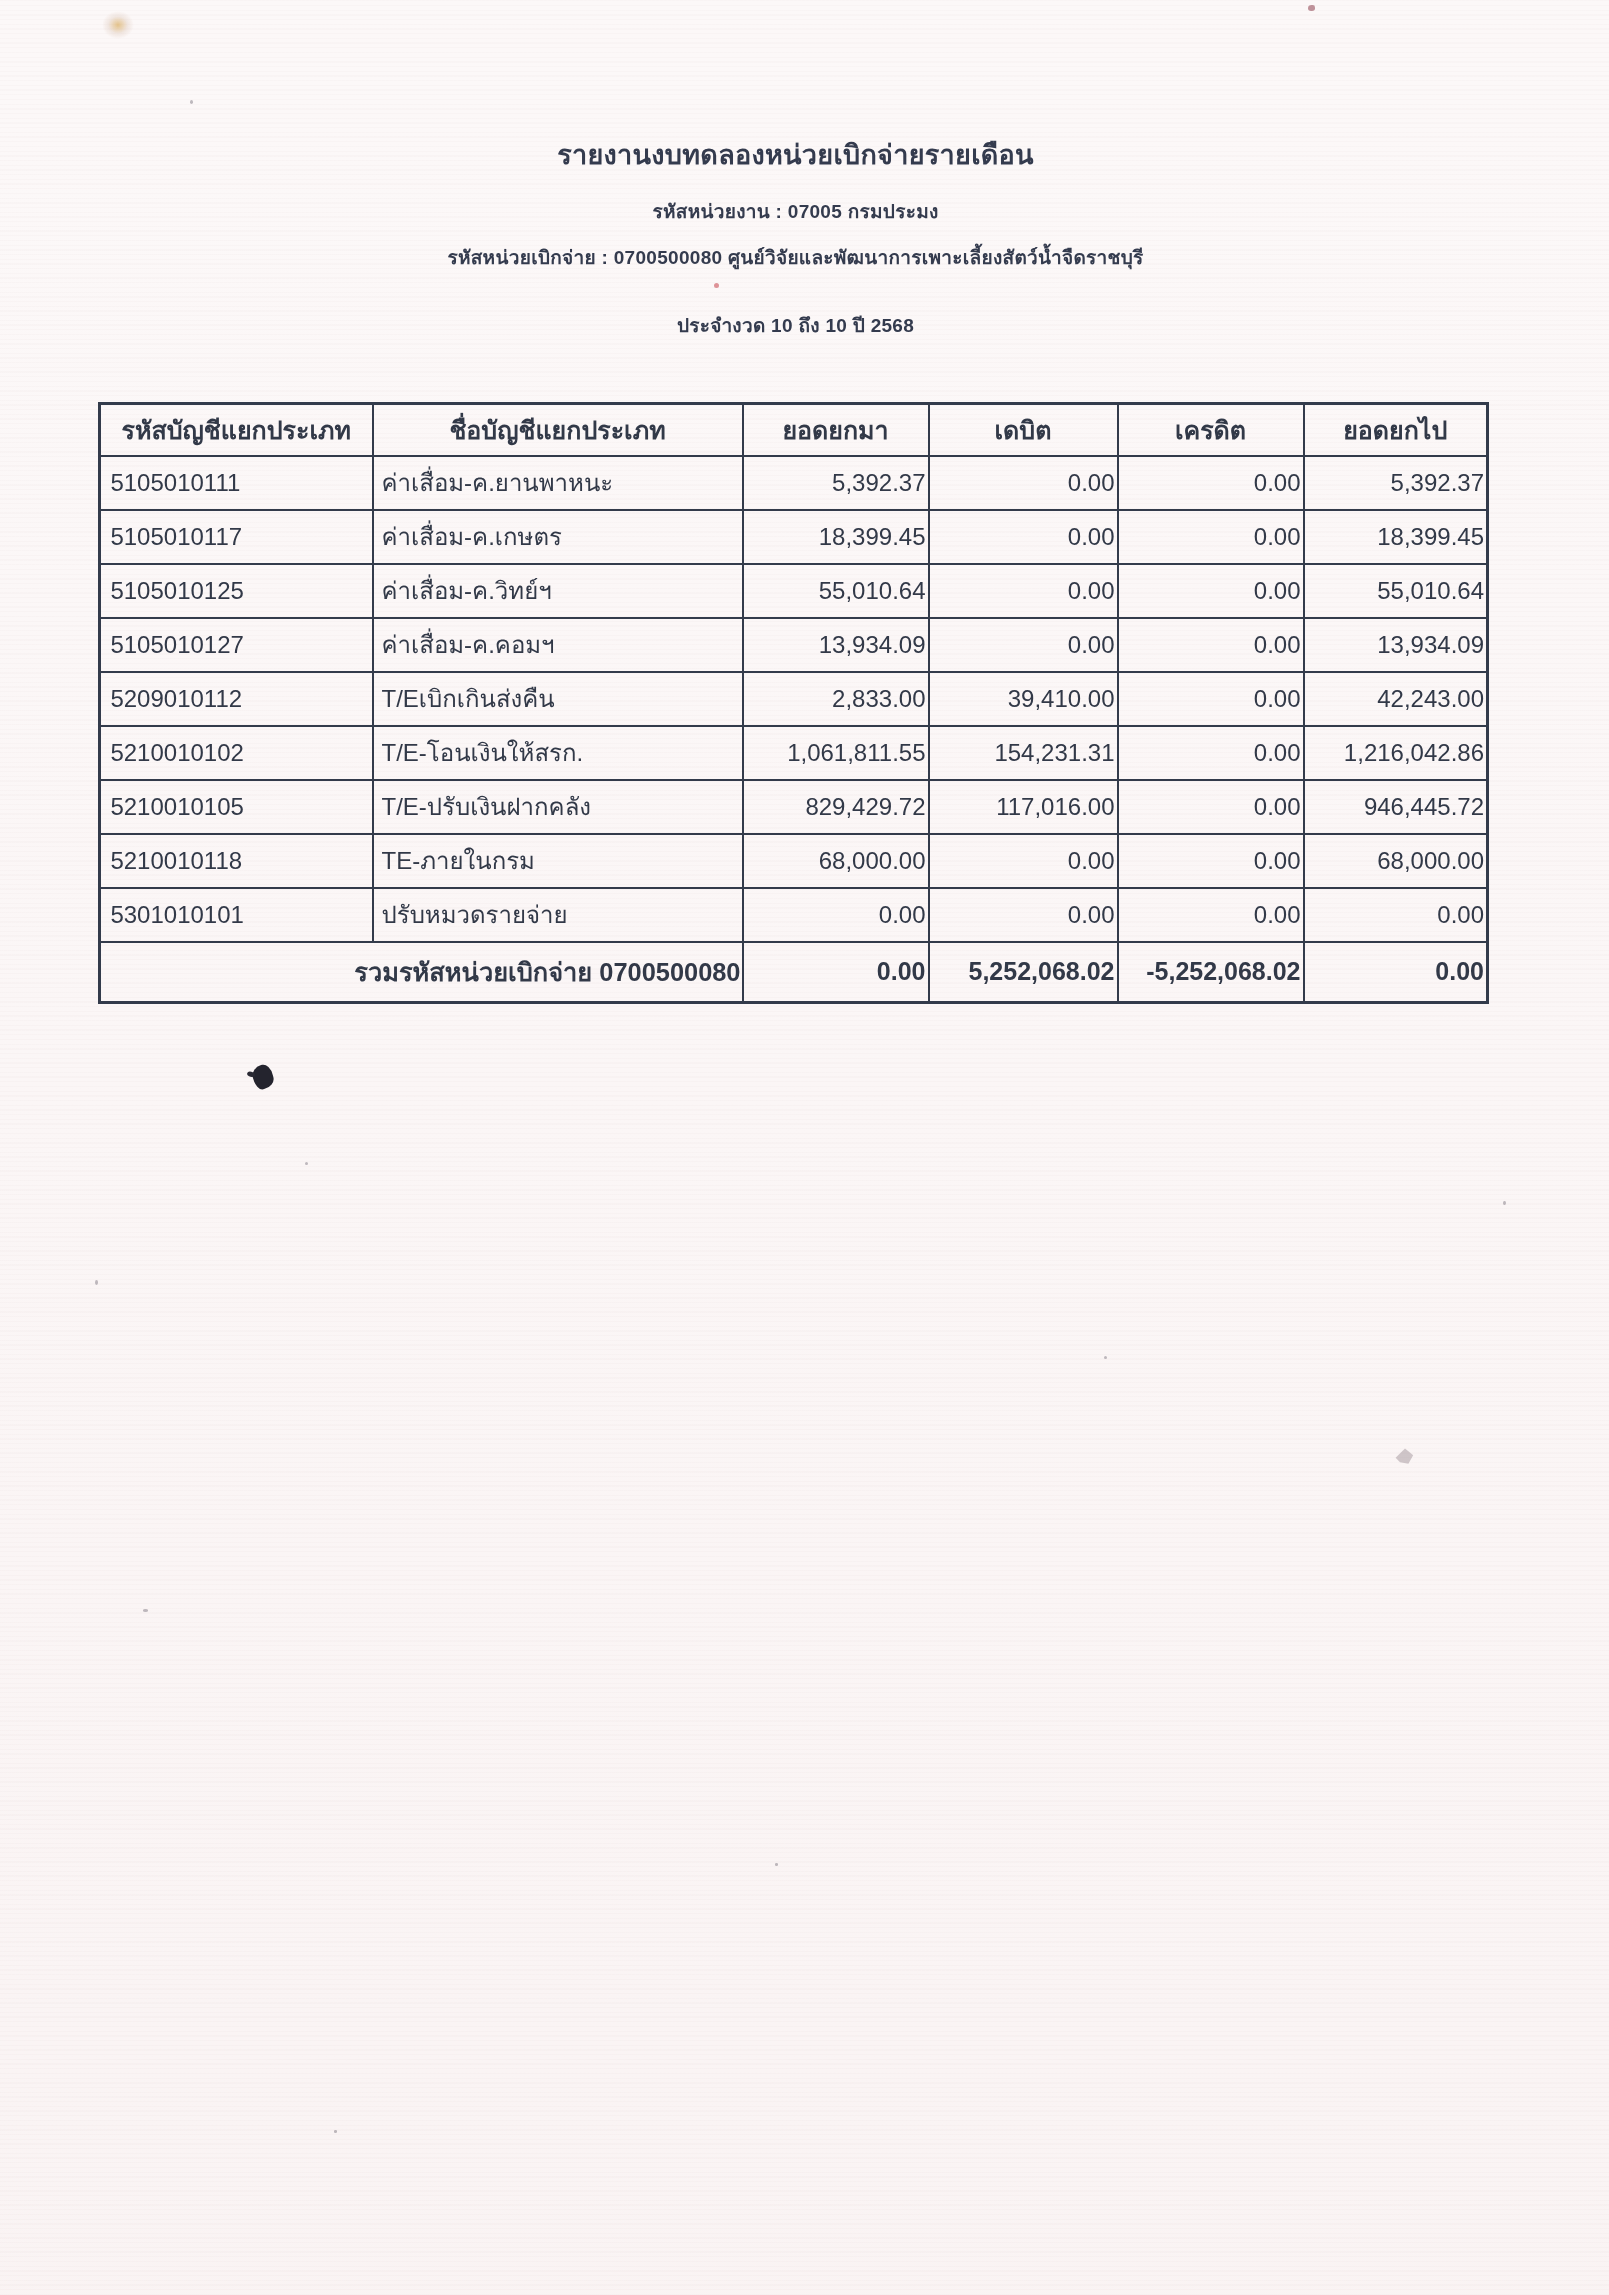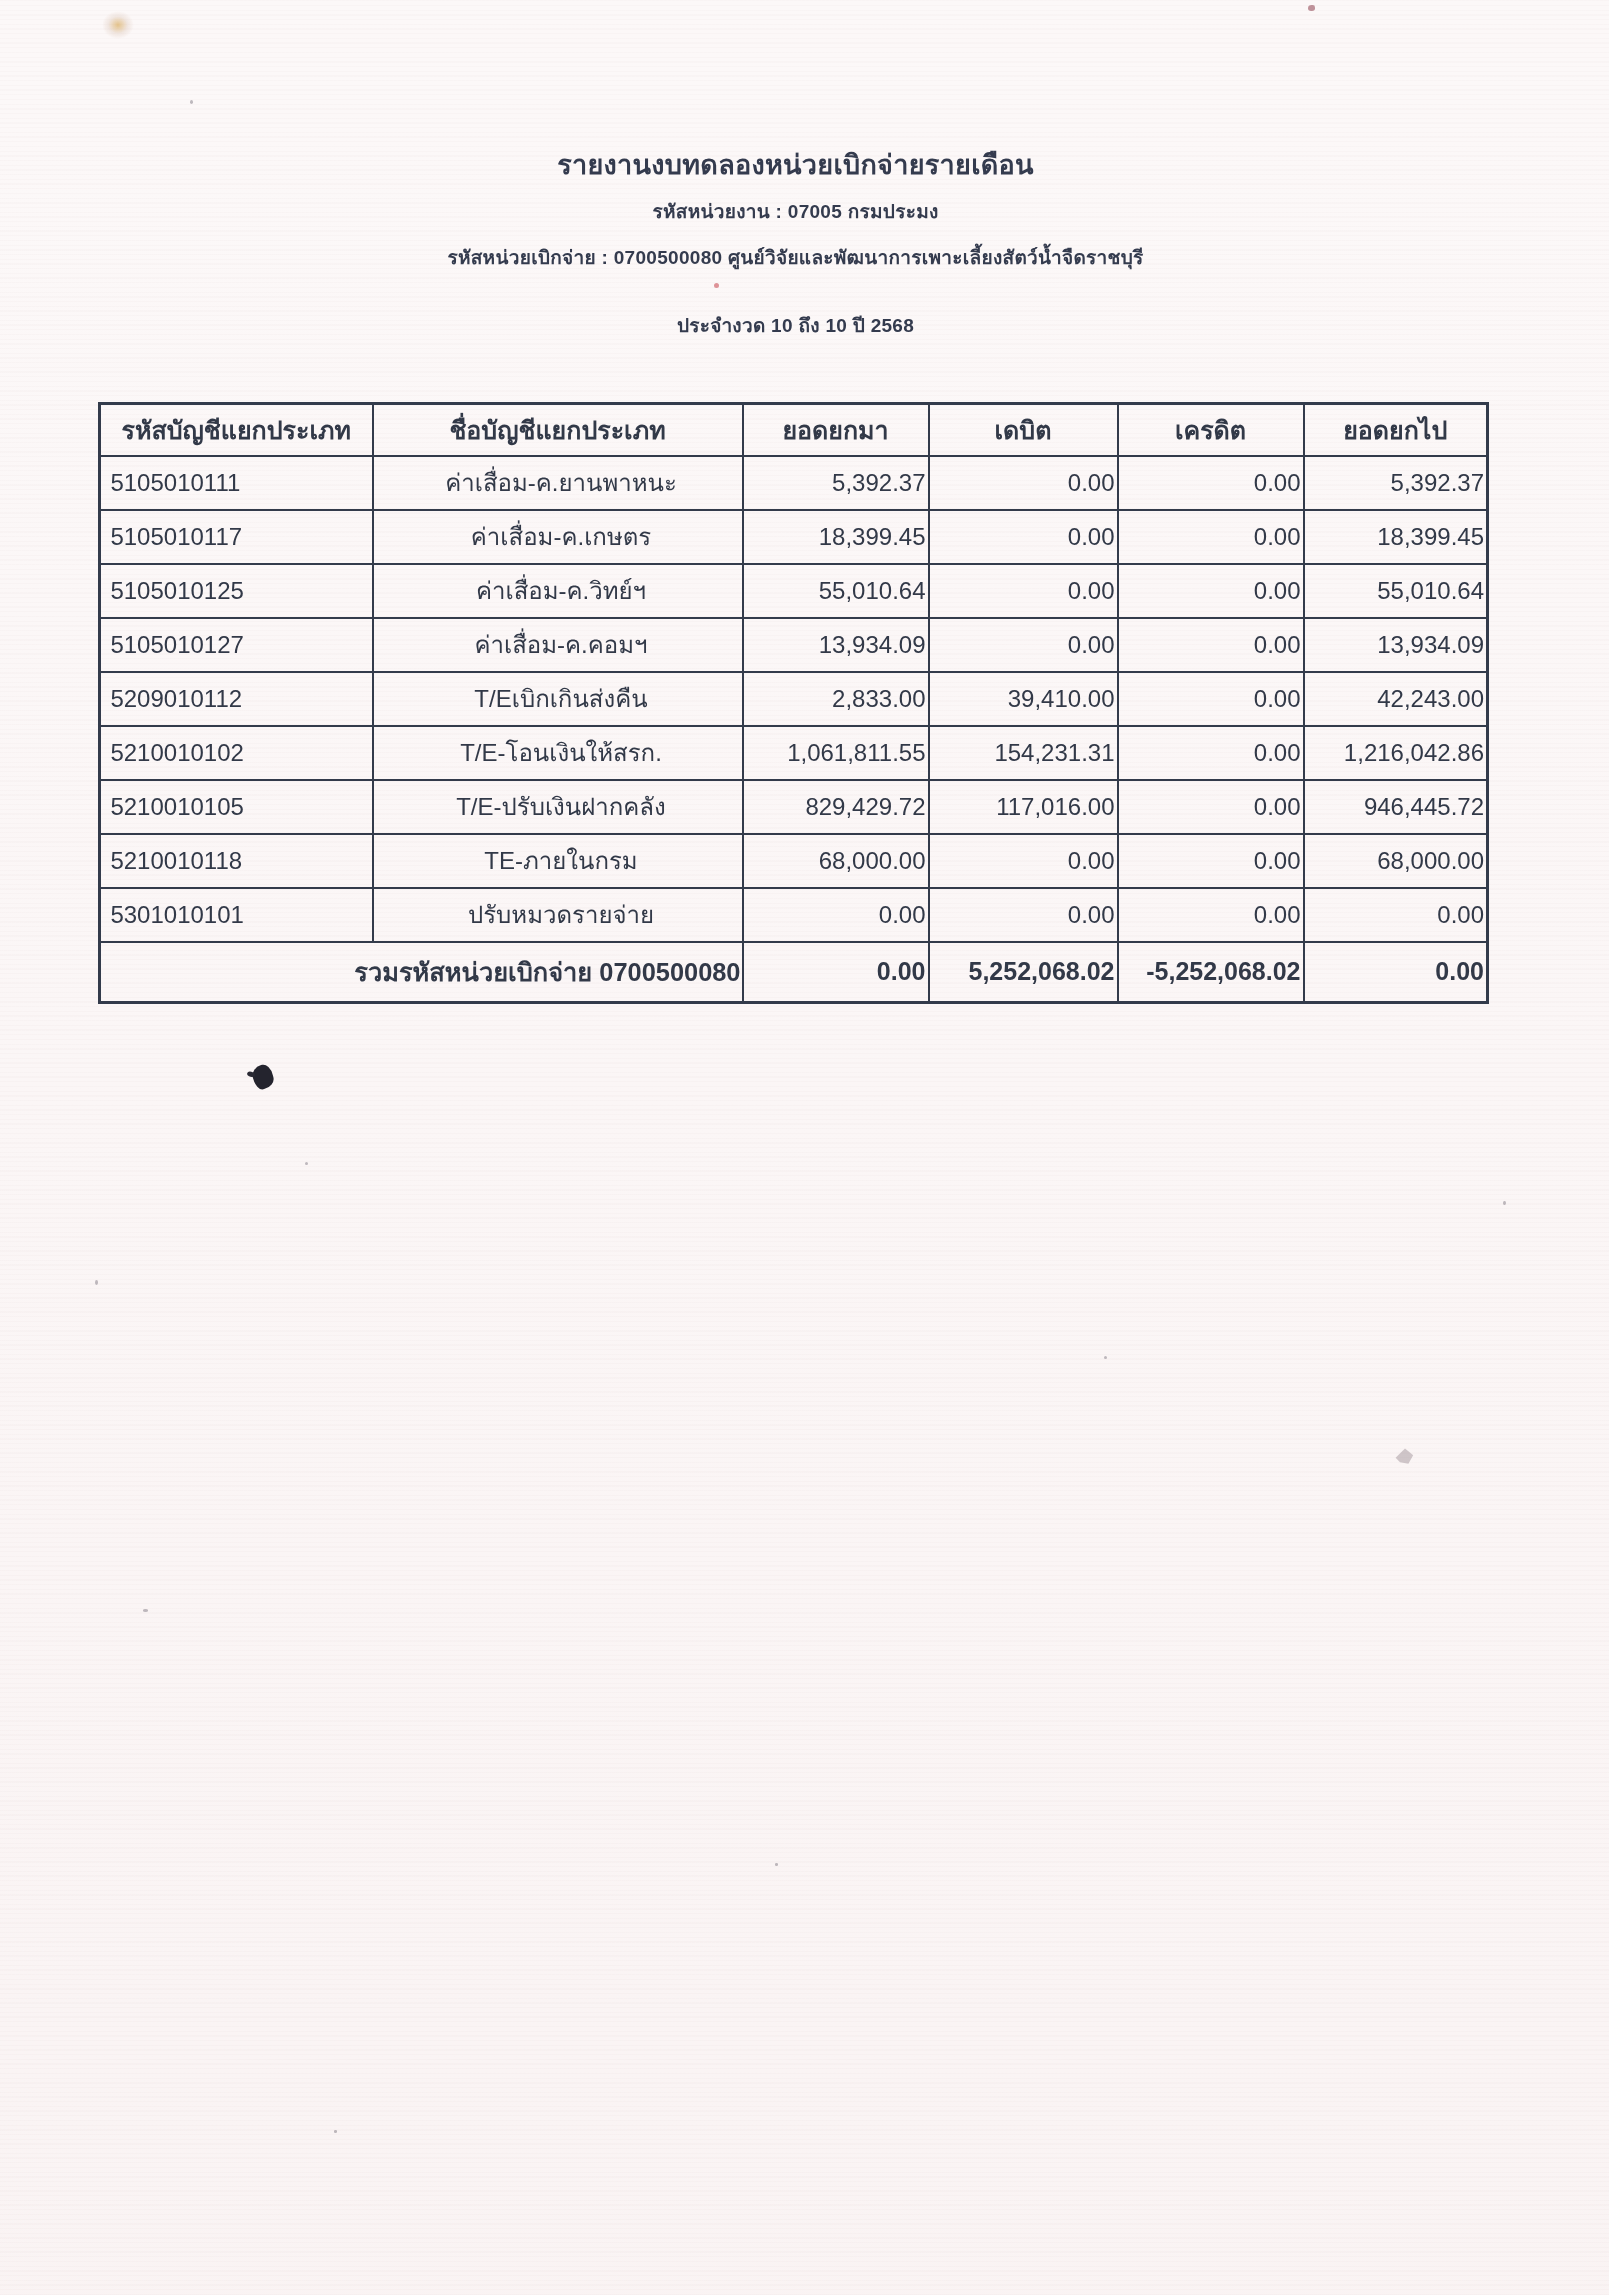--- a/index.html
+++ b/index.html
@@ -20,21 +20,21 @@
         rgba(255,255,255,0) 1.3px, rgba(255,255,255,0) 4.7px),
       linear-gradient(180deg, rgba(255,255,255,0.25), rgba(244,232,232,0.18));
   }
   .title-line {
     position:absolute; left:0; width:1591px;
     text-align:center; font-weight:bold;
     font-size:19px; line-height:40px;
     color:#343b4e;
     letter-spacing:0.3px;
   }
-  .t1 { top:145px; font-size:27px; }
+  .t1 { top:135px; font-size:27px; }
   .t2 { top:192px; }
   .t3 { top:238px;text-align:center; }
   .t4 { top:306px; }
 
   table.trial {
     position:absolute; left:98px; top:402px;
     width:1389px;
     border-collapse:collapse; table-layout:fixed;
     border:3.3px solid #333b4b;
     background:transparent;
@@ -46,21 +46,21 @@
     overflow:hidden; white-space:nowrap;
   }
   table.trial thead tr { height:52px; }
   table.trial thead th {
     font-size:25px; font-weight:bold; text-align:center;
     border-bottom-width:2.7px;
   }
   table.trial tbody tr { height:54px; }
   table.trial tbody td { font-size:24px; font-weight:normal; }
   table.trial td.code { text-align:left; padding-left:9.4px;margin-top:37px; }
-  table.trial td.name { text-align:center; padding-left:8px; }
+  table.trial td.name { text-align:left; padding-left:8px; }
   table.trial td.num  { text-align:right; padding-right:2px; }
   table.trial tfoot tr { height:61px; }
   table.trial tfoot td { font-weight:bold; font-size:25px; border-top-width:2.7px; }
   table.trial tfoot td.total-label {
     font-size:25.4px; text-align:right; padding-left:5.3px;
   }
 
   
   .artifact { position:absolute; pointer-events:none; }
   .stain-yellow {

